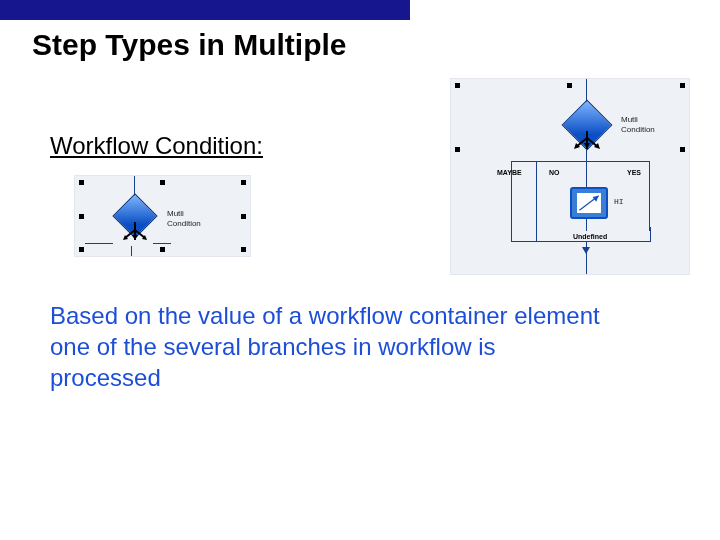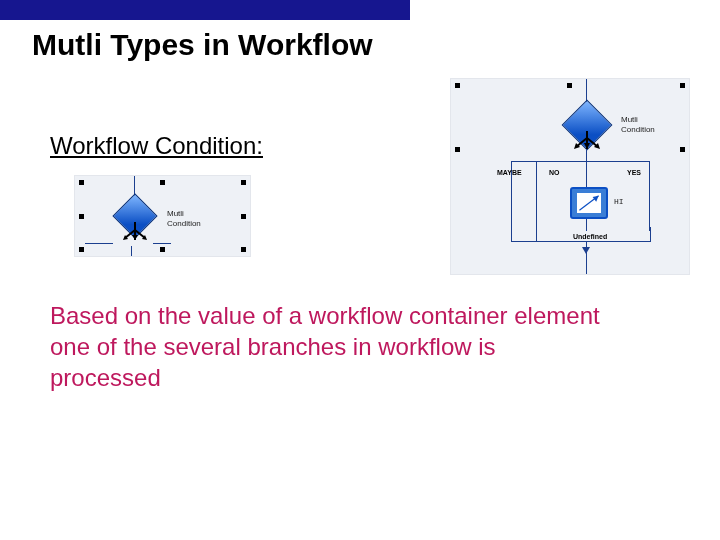--- a/index.html
+++ b/index.html
@@ -35,21 +35,21 @@
     color: #000;
     text-decoration: underline;
   }
   .body-text {
     position: absolute;
     top: 300px;
     left: 50px;
     width: 560px;
     font-size: 24px;
     line-height: 1.3;
-    color: #be185d;
+    color: #1d4ed8;
   }
 
   
   .diagram-small {
     position: absolute;
     top: 175px;
     left: 74px;
     width: 175px;
     height: 80px;
     background: #eef1f6;
@@ -183,21 +183,21 @@
     border-left: 4px solid transparent;
     border-right: 4px solid transparent;
     border-top: 7px solid #1b3f8f;
   }
 </style>
 </head>
 <body>
 
 <div class="topbar"></div>
 
-<div class="title">Mutli Types in Workflow</div>
+<div class="title">Step Types in Multiple</div>
 
 <div class="subtitle">Workflow Condition:</div>
 
 <div class="diagram-small">
   <div class="ds-handles">
     <div class="h" style="left:4px; top:4px;"></div>
     <div class="h" style="left:85px; top:4px;"></div>
     <div class="h" style="right:4px; top:4px;"></div>
     <div class="h" style="left:4px; top:38px;"></div>
     <div class="h" style="right:4px; top:38px;"></div>

